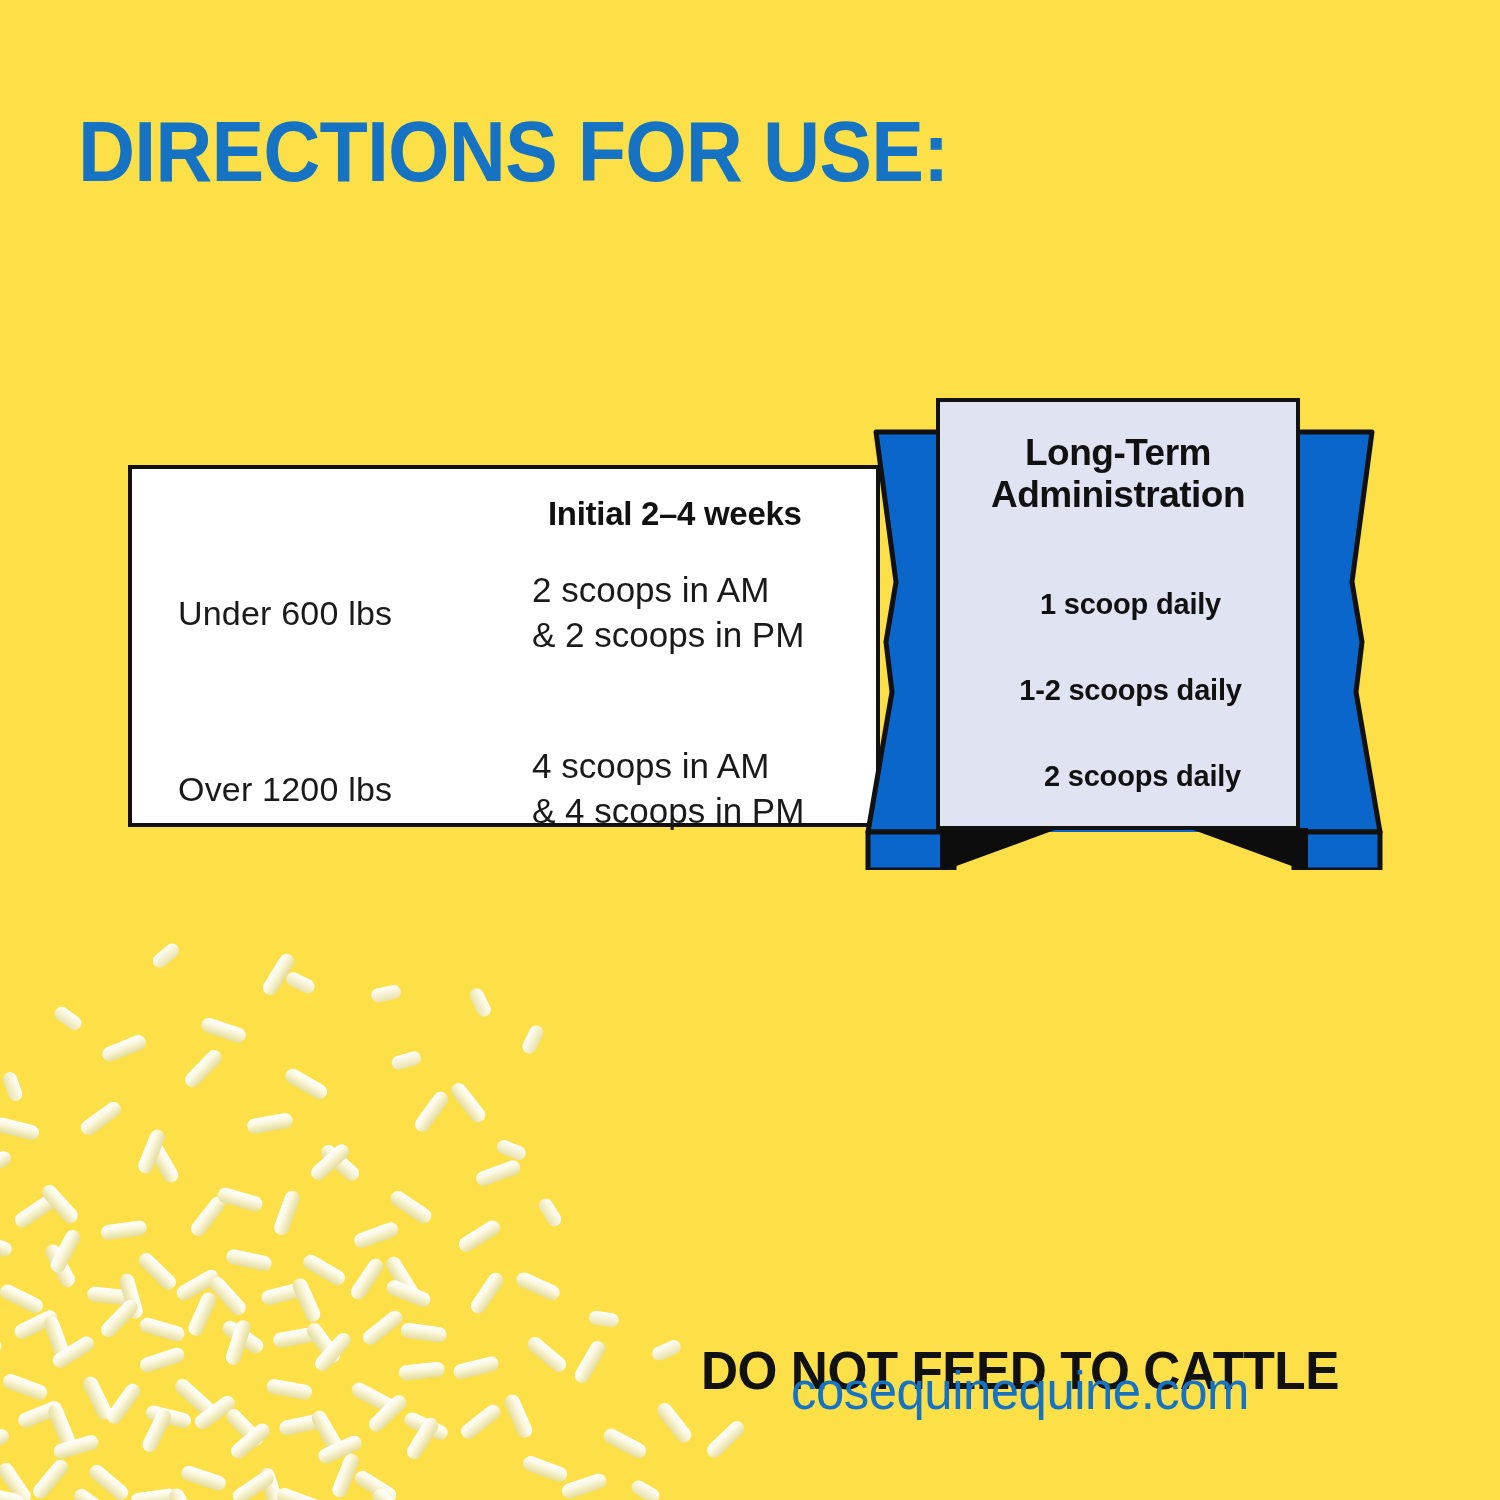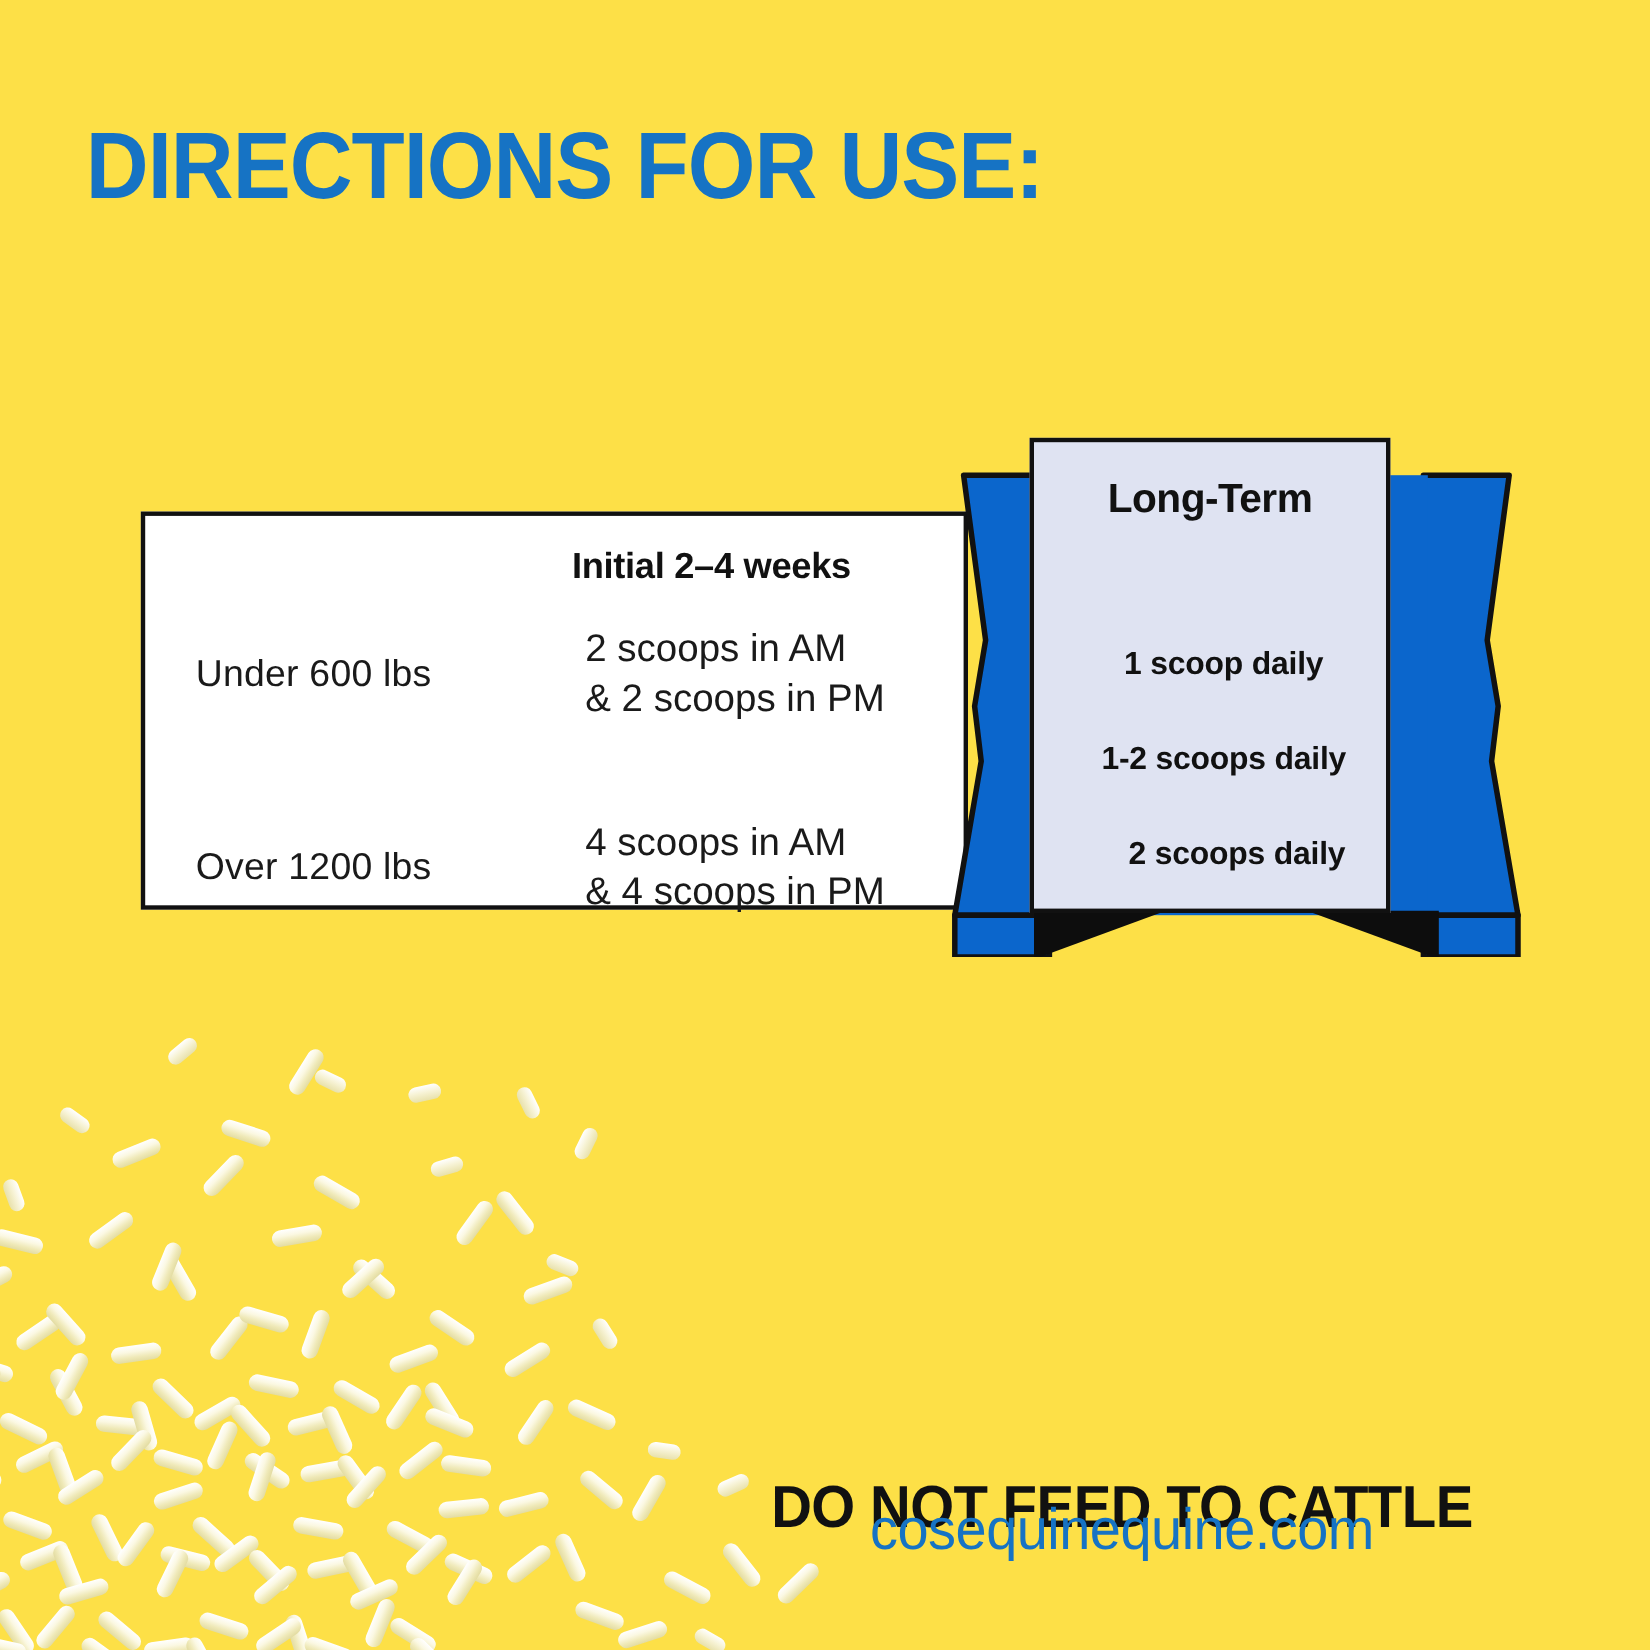--- a/index.html
+++ b/index.html
@@ -46,21 +46,21 @@
   #table-inner {
     position: absolute;
     left: 128px;
     top: 465px;
     width: 752px;
     height: 362px;
     box-sizing: border-box;
   }
   .tbl-header {
     position: absolute;
-    left: 392px;
+    left: 420px;
     top: 30px;
     font-size: 33px;
     font-weight: bold;
     color: #111111;
     white-space: nowrap;
     letter-spacing: -0.3px;
   }
   .row {
     position: absolute;
     left: 0;
@@ -102,21 +102,21 @@
     top: 392px;
     width: 524px;
     height: 478px;
   }
   #ribbon svg { display: block; }
 
   #ribbon-card {
     position: absolute;
     left: 936px;
     top: 398px;
-    width: 328px;
+    width: 364px;
     height: 432px;
     background: #dfe3f2;
     border: 4px solid #111111;
     box-sizing: border-box;
   }
   #ribbon-title {
     position: absolute;
     left: 0;
     right: 0;
     top: 30px;
@@ -231,20 +231,21 @@
       <rect x="88" y="40" width="348" height="400" fill="#0b66cc"></rect>
 
       <path d="M 78 436 L 198 436 L 78 480 Z" fill="#0d0d0d"></path>
       <path d="M 446 436 L 326 436 L 446 480 Z" fill="#0d0d0d"></path>
     </svg>
   </div>
 
   <div id="ribbon-card">
     <div id="ribbon-title">
       <div>Long-Term</div>
+      <div>Administration</div>
     </div>
     <div class="ribbon-dose rd-1">1 scoop daily</div>
     <div class="ribbon-dose rd-2">1-2 scoops daily</div>
     <div class="ribbon-dose rd-3">2 scoops daily</div>
   </div>
 
   <div id="pellets">
     <svg width="840" height="580" viewBox="0 0 840 580" xmlns="http://www.w3.org/2000/svg">
       <defs>
         <linearGradient id="pg" x1="0" y1="0" x2="0" y2="1">

